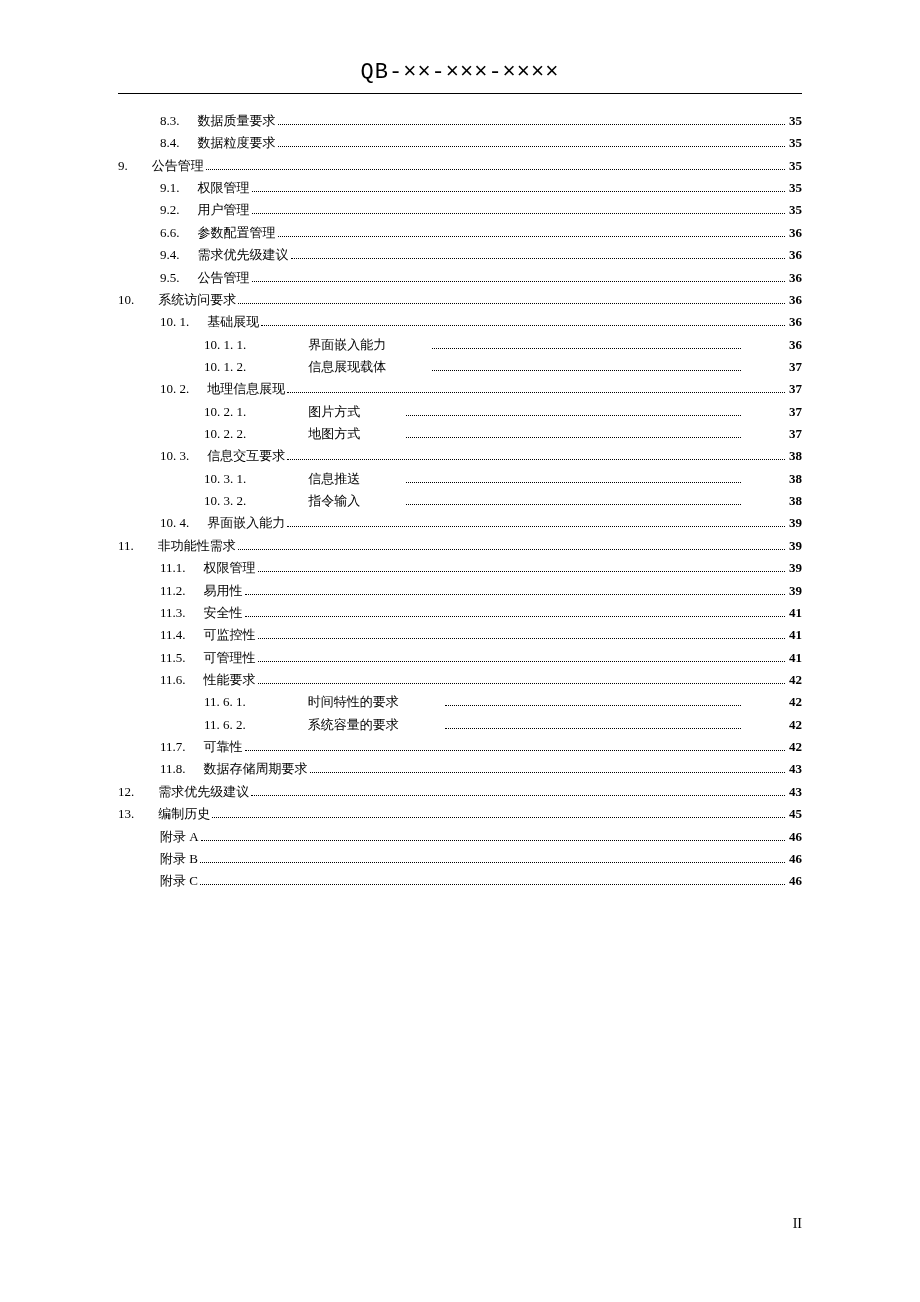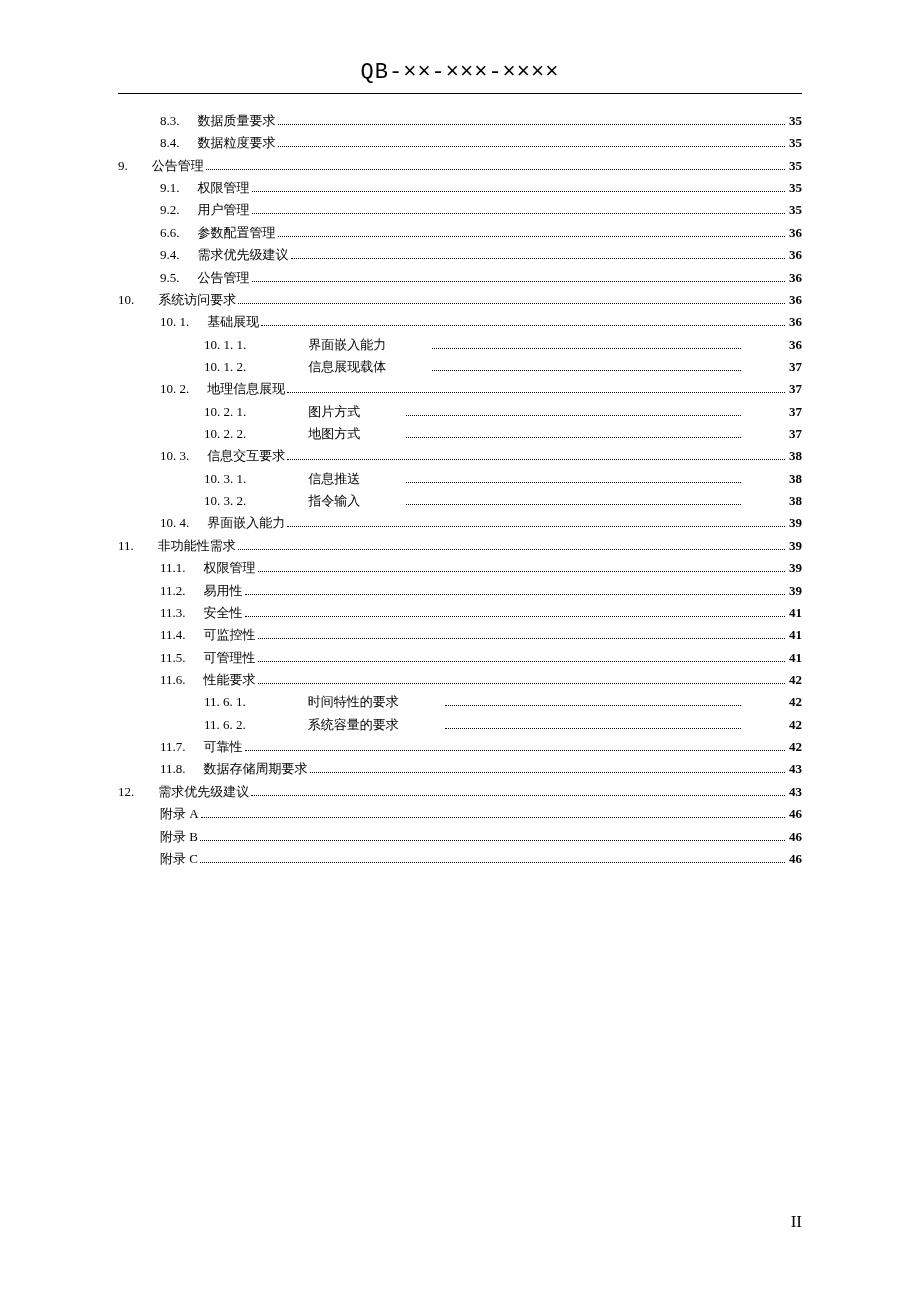--- a/index.html
+++ b/index.html
@@ -55,21 +55,21 @@
   }
   .toc-page {
     padding-left: 2px;
     font-weight: bold;
   }
   .page-num {
     position: absolute;
     bottom: 70px;
     right: 118px;
     font-family: "Times New Roman", serif;
-    font-size: 17px;
+    font-size: 14px;
   }
 </style>
 </head>
 <body>
 
 <div class="page">
   <div class="header">QB-××-×××-××××</div>
   <div class="toc" id="toc-container">
       <div class="toc-row indent1">
         <span class="toc-num">8.3.</span>
@@ -250,20 +250,26 @@
         <span class="toc-title">数据存储周期要求</span>
         <span class="dots"></span>
         <span class="toc-page">43</span>
       </div>
       <div class="toc-row indent0">
         <span class="toc-num toc-num-wide">12.</span>
         <span class="toc-title">需求优先级建议</span>
         <span class="dots"></span>
         <span class="toc-page">43</span>
       </div>
+      <div class="toc-row indent0">
+        <span class="toc-num toc-num-wide">13.</span>
+        <span class="toc-title">编制历史</span>
+        <span class="dots"></span>
+        <span class="toc-page">45</span>
+      </div>
       <div class="toc-row indent1">
         <span class="toc-title">附录 A</span>
         <span class="dots"></span>
         <span class="toc-page">46</span>
       </div>
       <div class="toc-row indent1">
         <span class="toc-title">附录 B</span>
         <span class="dots"></span>
         <span class="toc-page">46</span>
       </div>

